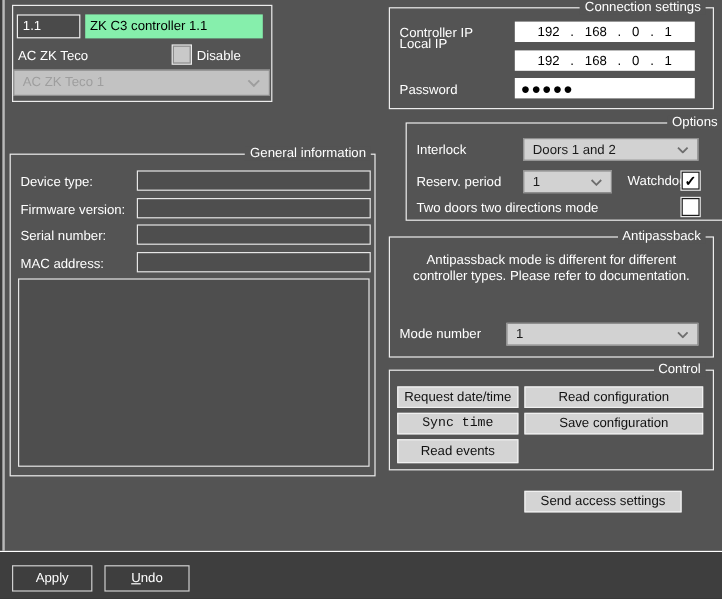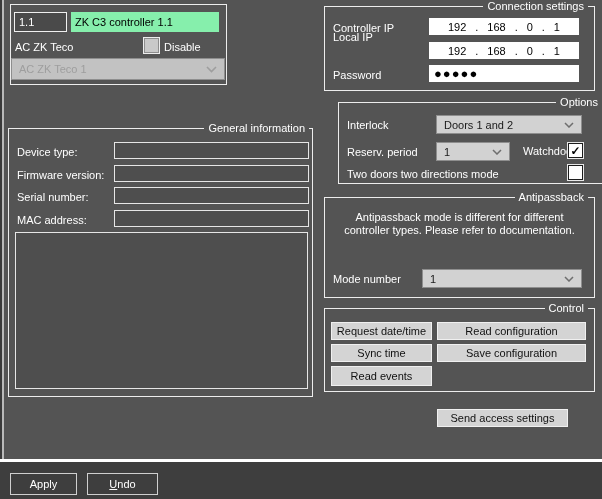--- a/index.html
+++ b/index.html
@@ -92,21 +92,21 @@
     border: 1px solid #e6e6e6;
   }
   .note {
     position: absolute; left: 0; right: 0;
     text-align: center; line-height: 13px;
   }
   .bottom-bar {
     position: absolute; left: 0; top: 459px;
     width: 602px; height: 40px;
     background: #3e3e3e;
-    border-top: 3px solid #ffffff;
+    border-top: 1px solid #ffffff;
   }
   .fbtn {
     position: absolute;
     background: #3e3e3e; color: #ffffff;
     border: 1px solid #cfcfcf;
     font-family: inherit; font-size: 11px;
     cursor: pointer;
   }
   .fbtn .ul { text-decoration: underline; }
 </style>
@@ -202,21 +202,21 @@
             <polyline points="1,1 5,5 9,1" fill="none" stroke="#6e6e6e" stroke-width="1.5"></polyline>
           </svg>
       </span>
     </div>
   </div>
 
   <div class="group" style="left:324px; top:308px; width:271px; height:84px;">
     <span class="group-title">Control</span>
     <button class="cbtn" style="left:6px; top:13px; width:101px; height:18px;">Request date/time</button>
     <button class="cbtn" style="left:112px; top:13px; width:149px; height:18px;">Read configuration</button>
-    <button class="cbtn" style="left:6px; top:35px; width:101px; height:18px;">Sync time</button>
+    <button class="cbtn" style="left:6px; top:35px; width:101px; height:18px;font-family:Liberation Mono, monospace;">Sync time</button>
     <button class="cbtn" style="left:112px; top:35px; width:149px; height:18px;">Save configuration</button>
     <button class="cbtn" style="left:6px; top:57px; width:101px; height:20px;">Read events</button>
     <button class="cbtn" style="left:112px; top:57px; width:131px; height:18px;margin-top:43px;">Send access settings</button>
   </div>
 
   <div class="group" style="left:8px; top:128px; width:305px; height:269px;">
     <span class="group-title" style="right:3px;">General information</span>
     <span class="lbl" style="left:8px; top:17px;">Device type:</span>
     <div class="rofield" style="left:105px; top:13px; width:195px; height:17px;"></div>
     <span class="lbl" style="left:8px; top:40px;">Firmware version:</span>

